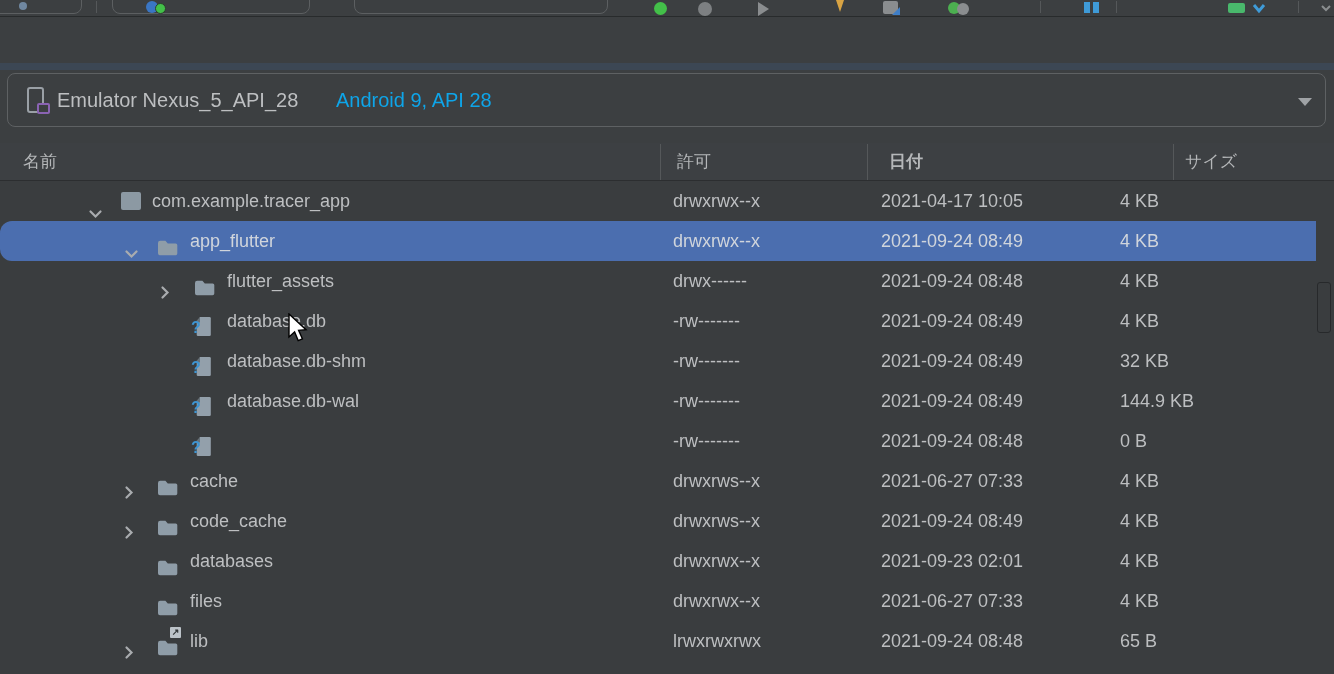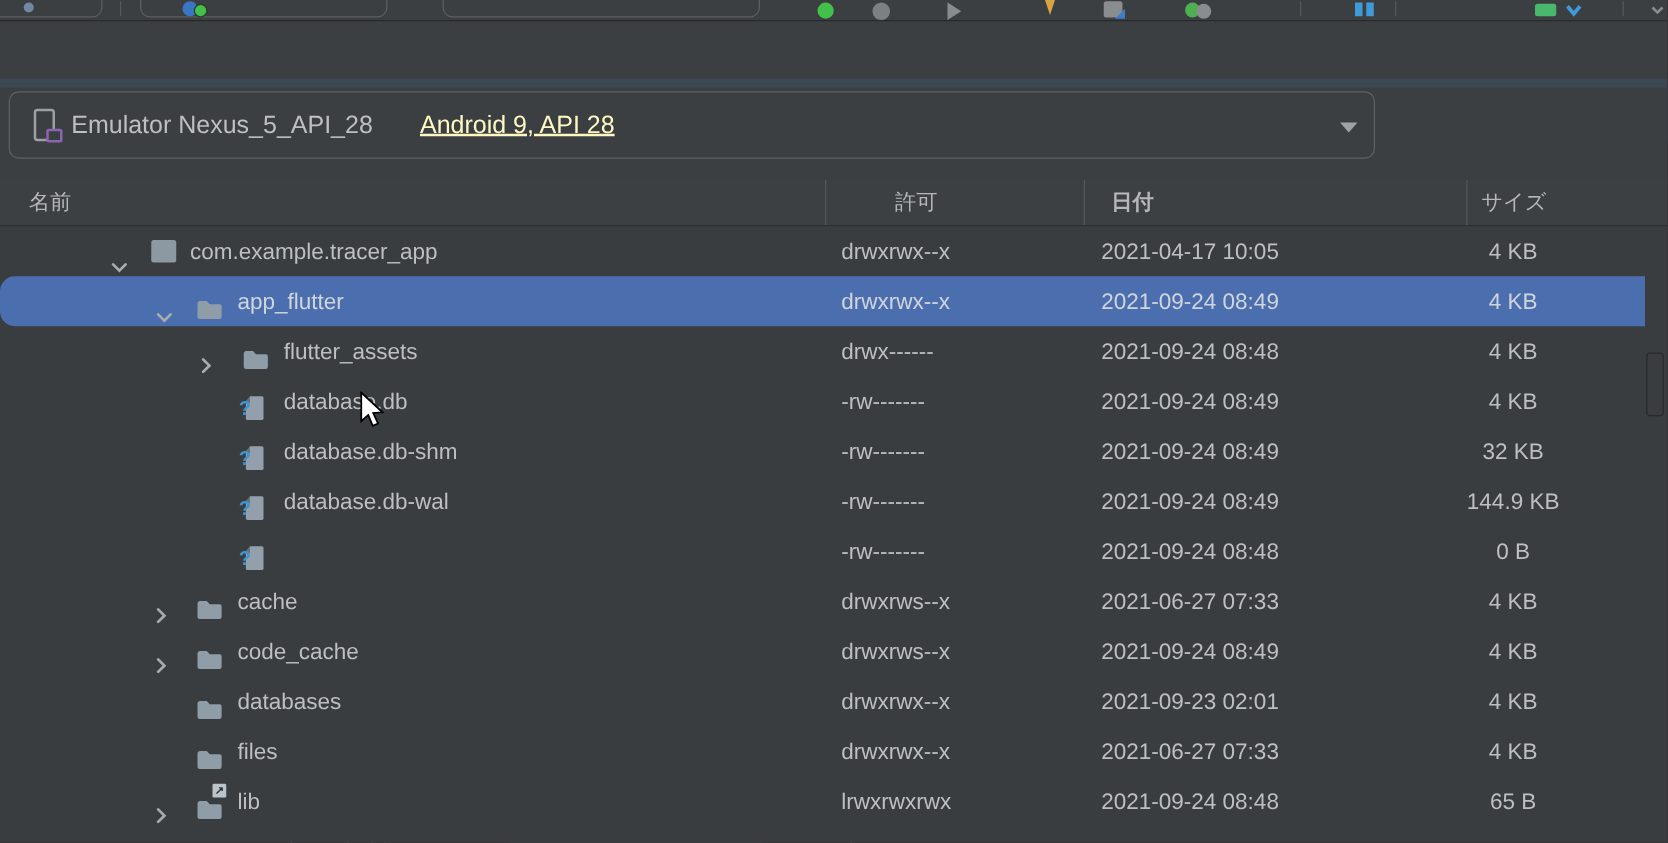--- a/index.html
+++ b/index.html
@@ -19,28 +19,28 @@
   
   .titlebar { position:absolute; top:18px; left:0; width:1334px; height:52px;
     background:#3c4754; border-bottom:1px solid #313840;margin-top:45px; }
   .titlebar .title { position:absolute; left:10px; top:0; line-height:51px;
     font-size:17px; color:#c6ccd3; letter-spacing:.3px; }
   .titlebar .gear { position:absolute; right:52px; top:14px; width:24px; height:24px; cursor:default; }
   .titlebar .minimize { position:absolute; right:9px; top:25px; width:19px; height:3px;
     background:#a9adb0; border-radius:1px; }
   
   .selector-wrap { position:absolute; top:70px; left:0; width:1334px; height:73px; background:#3c3f41; }
-  .dev-combo { position:absolute; top:3px; left:7px; width:1093px; height:54px;
+  .dev-combo { position:absolute; top:3px; left:7px; width:1319px; height:54px;
     border:1.5px solid #5e6163; border-radius:8px; background:#3c3f41; }
   .dev-combo .phone { position:absolute; left:19px; top:13px; width:17px; height:26px;
     border:2px solid #9aa0a6; border-radius:3px; }
   .dev-combo .phone-acc { position:absolute; left:29px; top:29px; width:13px; height:11px;
     border:2px solid #8a63b3; border-radius:2px; background:#3c3f41; }
   .dev-combo .dev-name { position:absolute; left:49px; top:0; line-height:52px; font-size:20px; color:#bdbfc1; }
-  .dev-combo .dev-sub  { position:absolute; left:328px; top:0; line-height:52px; font-size:20px; color:#fef9c3;text-decoration:underline; }
+  .dev-combo .dev-sub  { position:absolute; left:328px; top:0; line-height:52px; font-size:20px; color:#0ea5e9; }
   .dev-combo .dd { position:absolute; right:13px; top:24px; width:0; height:0;
     border-left:7px solid transparent; border-right:7px solid transparent; border-top:8px solid #9fa2a5; }
   
   .thead { position:absolute; top:143px; left:0; width:1334px; height:38px;
     background:#3d4043; border-bottom:1px solid #2c2e30; }
   .thead .hcell { position:absolute; top:0; line-height:37px; font-size:17px; color:#b5b7b9; }
   .thead .hsep  { position:absolute; top:1px; width:1px; height:36px; background:#55585a; }
   
   .tree { position:absolute; top:181px; left:0; width:1334px; height:493px;
     background:#3a3d3f; overflow:hidden; }
@@ -48,21 +48,21 @@
   .row.selected { background:linear-gradient(90deg,#4b6eaf 0,#4b6eaf 1316px,rgba(0,0,0,0) 1316px);
     color:#d0d5dc;border-radius:12px; }
   .chev { position:absolute; top:13px; }
   .icon { position:absolute; top:10px; }
   .lvl0 .chev{left:88px}  .lvl0 .icon{left:121px} .lvl0 .name{left:152px}
   .lvl1 .chev{left:124px} .lvl1 .icon{left:157px} .lvl1 .name{left:190px}
   .lvl2 .chev{left:160px} .lvl2 .icon{left:194px} .lvl2 .name{left:227px}
   .name { position:absolute; top:0; }
   .perm { position:absolute; left:673px; top:0; }
   .date { position:absolute; left:881px; top:0; }
-  .size { position:absolute; left:1120px; width:181px; top:0; text-align:center; }
+  .size { position:absolute; left:1120px; width:181px; top:0; text-align:left; }
   .pkg-sq { width:20px; height:18px; background:#8c99a3; border-radius:2px; margin-top:1px; }
   .file-ic { position:relative; width:18px; height:21px; }
   .file-ic .q { position:absolute; left:-3px; bottom:-4px; font-size:16px; font-weight:bold;
     color:#3d94d1; line-height:16px; }
   .lnk-badge { position:absolute; top:-4px; right:-3px; width:11px; height:11px; background:#bcc3c9;
     border-radius:1px; font-size:9px; line-height:11px; text-align:center; color:#2f3335; font-weight:bold; }
   .scroll-thumb { position:absolute; left:1317px; top:101px; width:14px; height:51px;
     border:1px solid #27292b; border-radius:3px; }
   .cursor { position:absolute; left:287px; top:313px; pointer-events:none; }
 </style>
@@ -121,21 +121,21 @@
       <div class="phone"></div>
       <div class="phone-acc"></div>
       <span class="dev-name">Emulator Nexus_5_API_28</span>
       <span class="dev-sub">Android 9, API 28</span>
       <div class="dd"></div>
     </div>
   </div>
 
   <div class="thead">
     <span class="hcell" style="left:23px;text-align:center;">名前</span>
-    <span class="hcell" style="left:677px;margin-left:39px;">許可</span>
+    <span class="hcell" style="left:677px;">許可</span>
     <span class="hcell" style="left:889px;font-weight:bold;">日付</span>
     <span class="hcell" style="left:1185px;">サイズ</span>
     <div class="hsep" style="left:660px;"></div>
     <div class="hsep" style="left:867px;"></div>
     <div class="hsep" style="left:1173px;"></div>
   </div>
 
   <div class="tree" id="tree">
       <div class="row lvl0">
       <span class="chev"><svg width="15" height="11">

